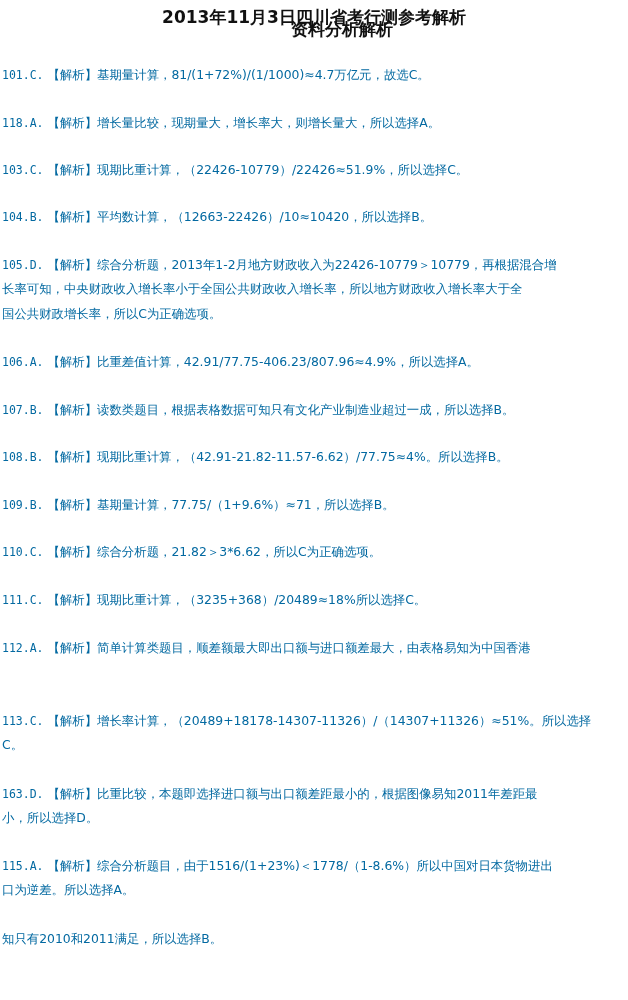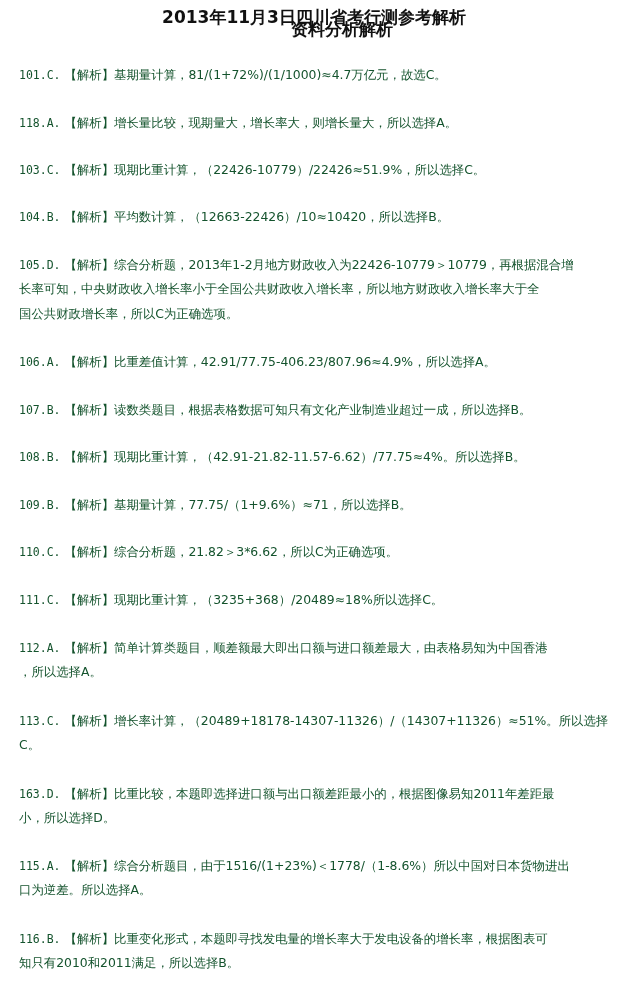--- a/index.html
+++ b/index.html
@@ -24,25 +24,25 @@
       font-size: 17px;
       font-weight: bold;
       color: #111;
       line-height: 22px;
       white-space: nowrap;
     }
     #title-1 { top: 6px; }
     #title-2 { top: 18px; margin-left: 28px; }
     .entry {
       position: absolute;
-      left: 19px;
+      left: 2px;
       width: 598px;
       font-size: 12.4px;
       line-height: 24.4px;
-      color: #14532d;
+      color: #0369a1;
       letter-spacing: 0;
       word-break: break-all;
     }
     .entry .num {
       font-family: "DejaVu Sans Mono", monospace;
       font-size: 11.5px;
     }
     .entry .tag {
       font-weight: normal;
     }
@@ -101,36 +101,34 @@
     <div class="entry" style="top:540px">
       <span class="line"><span class="num">110.C.</span> <span class="tag">【解析】</span><span>综合分析题，21.82＞3*6.62，所以C为正确选项。</span></span>
     </div>
 
     <div class="entry" style="top:588px">
       <span class="line"><span class="num">111.C.</span> <span class="tag">【解析】</span><span>现期比重计算，（3235+368）/20489≈18%所以选择C。</span></span>
     </div>
 
     <div class="entry" style="top:636px">
       <span class="line"><span class="num">112.A.</span> <span class="tag">【解析】</span><span>简单计算类题目，顺差额最大即出口额与进口额差最大，由表格易知为中国香港</span></span>
-      <span class="line">，所以选择A。</span>
     </div>
 
     <div class="entry" style="top:709px">
       <span class="line"><span class="num">113.C.</span> <span class="tag">【解析】</span><span>增长率计算，（20489+18178-14307-11326）/（14307+11326）≈51%。所以选择</span></span>
       <span class="line">C。</span>
     </div>
 
     <div class="entry" style="top:782px">
       <span class="line"><span class="num">163.D.</span> <span class="tag">【解析】</span><span>比重比较，本题即选择进口额与出口额差距最小的，根据图像易知2011年差距最</span></span>
       <span class="line">小，所以选择D。</span>
     </div>
 
     <div class="entry" style="top:854px">
       <span class="line"><span class="num">115.A.</span> <span class="tag">【解析】</span><span>综合分析题目，由于1516/(1+23%)＜1778/（1-8.6%）所以中国对日本货物进出</span></span>
       <span class="line">口为逆差。所以选择A。</span>
     </div>
 
     <div class="entry" style="top:927px">
-      <span class="line"><span class="num">116.B.</span> <span class="tag">【解析】</span><span>比重变化形式，本题即寻找发电量的增长率大于发电设备的增长率，根据图表可</span></span>
       <span class="line">知只有2010和2011满足，所以选择B。</span>
     </div>
   </div>
 </div>
 
 </body></html>

